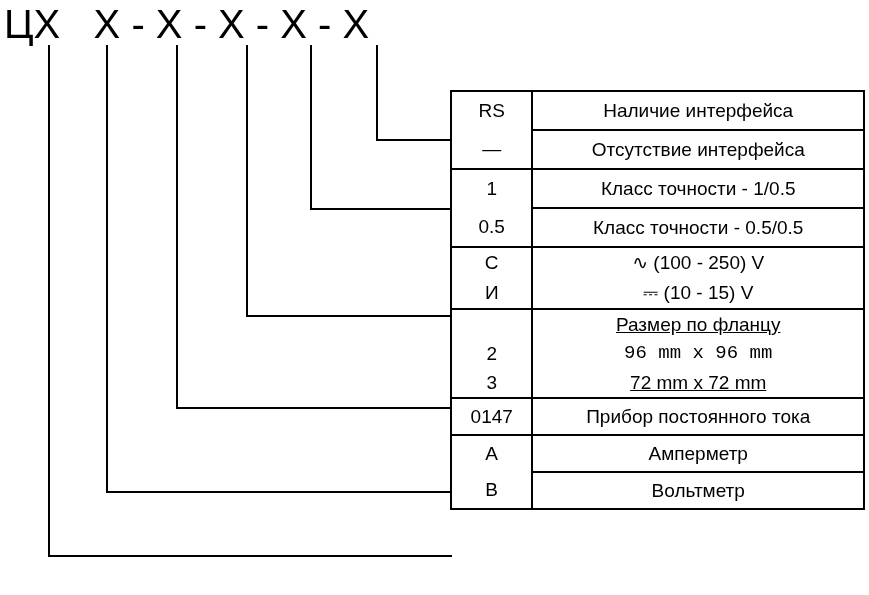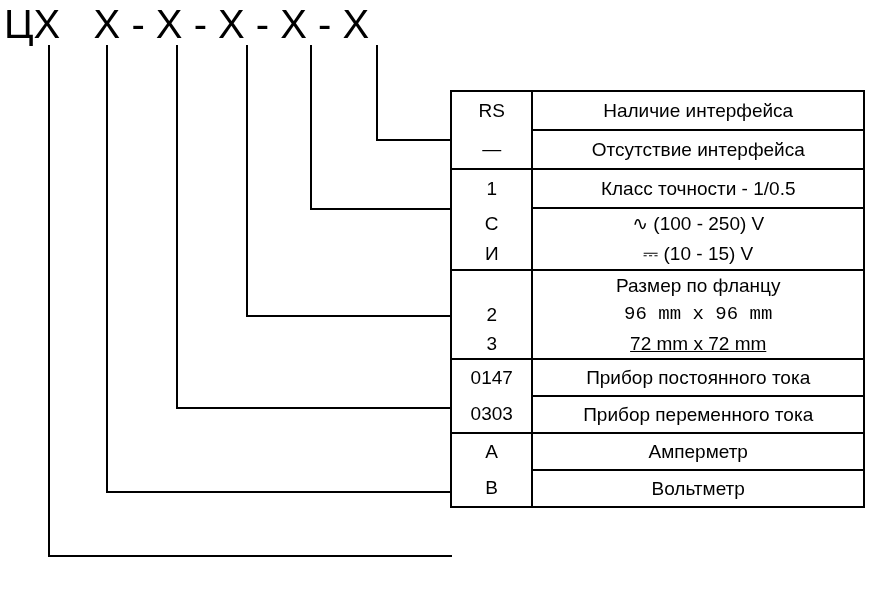--- a/index.html
+++ b/index.html
@@ -85,50 +85,50 @@
       </tr>
       <tr>
         <td class="c-key row-h noborder-top dash">—</td>
         <td class="c-val row-h">Отсутствие интерфейса</td>
       </tr>
 
       <tr>
         <td class="c-key row-h noborder-bottom sym">1</td>
         <td class="c-val row-h">Класс точности - 1/0.5</td>
       </tr>
+      <tr>
+        <td class="c-key row-h noborder-top sym">0.5</td>
+        <td class="c-val row-h">Класс точности - 0.5/0.5</td>
+      </tr>
 
       <tr>
         <td class="c-key noborder-top noborder-bottom sym" style="height:30px;">С</td>
         <td class="c-val noborder-top noborder-bottom" style="height:30px;">∿ (100 - 250) V</td>
       </tr>
       <tr>
         <td class="c-key noborder-top sym" style="height:30px;">И</td>
         <td class="c-val noborder-top" style="height:30px;">⎓ (10 - 15) V</td>
       </tr>
 
       <tr>
         <td class="c-key noborder-bottom" style="height:29px;"></td>
-        <td class="c-val noborder-bottom grp-title" style="height:29px;">Размер по фланцу</td>
+        <td class="c-val noborder-bottom grp-title" style="height:29px;text-decoration:underline;">Размер по фланцу</td>
       </tr>
       <tr>
         <td class="c-key noborder-top noborder-bottom sym" style="height:29px;">2</td>
         <td class="c-val noborder-top noborder-bottom" style="height:29px;font-family:Liberation Mono, monospace;">96 mm x 96 mm</td>
       </tr>
       <tr>
         <td class="c-key noborder-top sym" style="height:29px;">3</td>
         <td class="c-val noborder-top" style="height:29px;text-decoration:underline;">72 mm x 72 mm</td>
       </tr>
 
       <tr>
         <td class="c-key row-h2 noborder-bottom sym">0147</td>
         <td class="c-val row-h2">Прибор постоянного тока</td>
-      </tr>
-      <tr>
-        <td class="c-key row-h2 noborder-top sym">0303</td>
-        <td class="c-val row-h2">Прибор переменного тока</td>
       </tr>
 
       <tr>
         <td class="c-key row-h2 noborder-bottom sym">A</td>
         <td class="c-val row-h2">Амперметр</td>
       </tr>
       <tr>
         <td class="c-key row-h2 noborder-top sym">B</td>
         <td class="c-val row-h2">Вольтметр</td>
       </tr>

